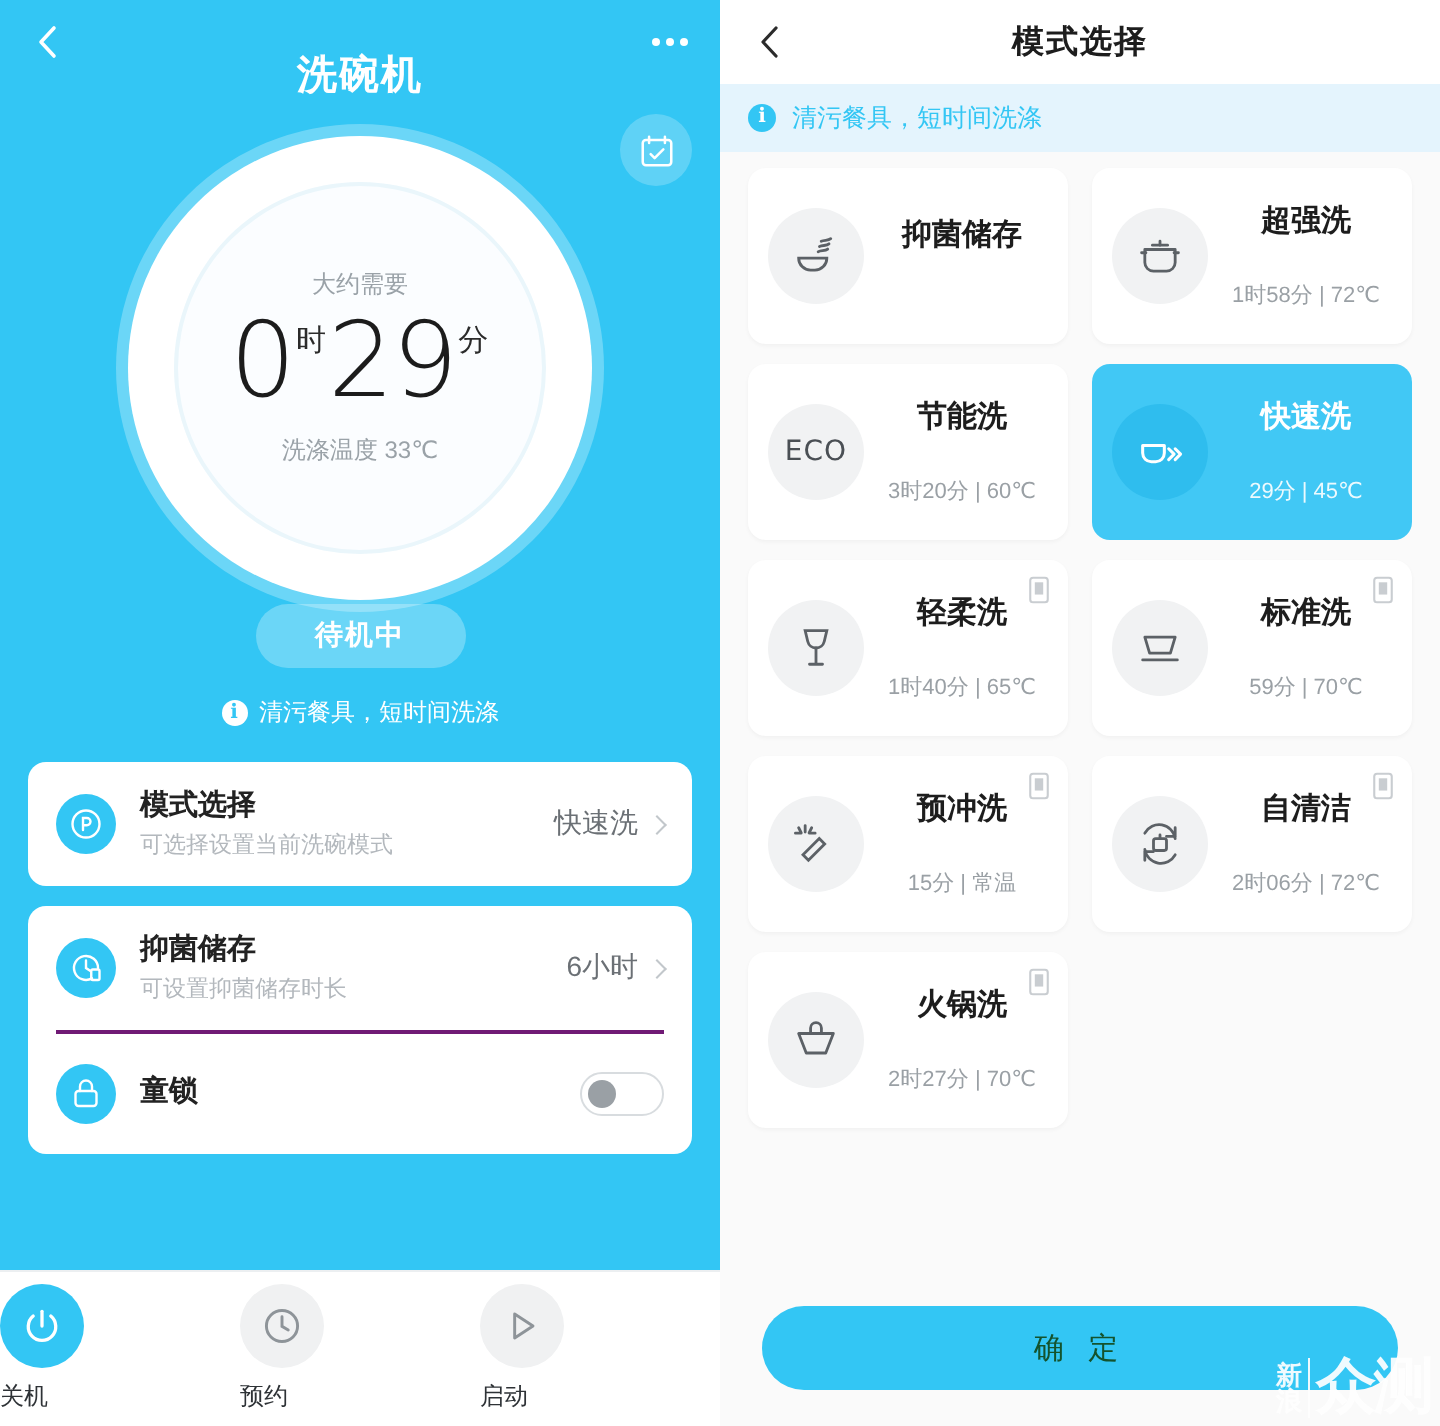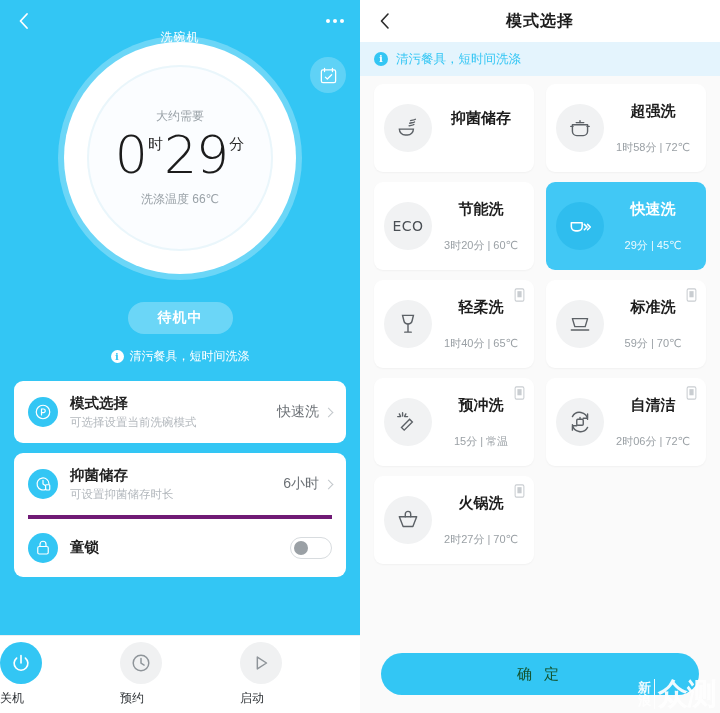--- a/index.html
+++ b/index.html
@@ -18,38 +18,38 @@
   }
   .l-header {
     height: 42px; flex: 0 0 42px; position: relative;
     display: flex; align-items: center; justify-content: center;
   }
   .l-back {
     position: absolute; left: 13px; top: 50%; transform: translateY(-50%);
     width: 22px; height: 22px;
   }
   .l-title {
-    color: #ffffff; font-size: 12px; font-weight: normal; letter-spacing: 1px; margin-top: 32px;
+    color: #ffffff; font-size: 20px; font-weight: bold; letter-spacing: 1px; margin-top: 32px;
   }
   .l-dots {
     position: absolute; right: 16px; top: 50%; transform: translateY(-50%);
     display: flex; gap: 3px;
   }
   .l-dots i { width: 4px; height: 4px; border-radius: 50%; background: #ffffff; display: block; }
 
   .calendar-btn {
     position: absolute; right: 14px; top: 57px;
     width: 36px; height: 36px; border-radius: 50%;
     background: rgba(255,255,255,0.22);
     display: flex; align-items: center; justify-content: center;
   }
 
   .dial-wrap {
     position: relative; height: 258px; flex: 0 0 258px;
-    display: flex; align-items: flex-start; justify-content: center;
+    display: flex; align-items: flex-end; justify-content: center;
   }
   .dial-outer {
     position: relative; width: 232px; height: 232px; border-radius: 50%;
     background: #ffffff;
     box-shadow: 0 0 0 6px rgba(255,255,255,0.28);
     display: flex; align-items: center; justify-content: center;
   }
   .dial-inner {
     width: 186px; height: 186px; border-radius: 50%;
     background: #fbfdff;
@@ -84,21 +84,21 @@
   }
 
   .cards { margin-top: 16px; padding: 0 14px; flex: 1 1 auto; overflow: hidden; }
   .card {
     background: #ffffff; border-radius: 9px; margin-bottom: 10px;
     padding: 0 14px;
   }
   .row {
     display: flex; align-items: center; min-height: 62px; position: relative;
   }
-  .row + .row { border-top: 4px solid #701a75; }
+  .row + .row { border-top: 2px solid #701a75; }
   .row-icon {
     width: 30px; height: 30px; border-radius: 50%;
     background: #33C6F4; flex: 0 0 30px;
     display: flex; align-items: center; justify-content: center;
     margin-right: 12px;
   }
   .row-texts { flex: 1 1 auto; min-width: 0; }
   .row-title { font-size: 14.5px; color: #222; font-weight: bold; line-height: 1.35; }
   .row-sub { font-size: 11.5px; color: #b3b8bd; margin-top: 2px; }
   .row-value { font-size: 14px; color: #6b7075; margin-right: 6px; white-space: nowrap; }
@@ -223,21 +223,21 @@
     <div class="dial-wrap">
       <div class="dial-outer">
         <div class="dial-inner">
           <div class="dial-top">大约需要</div>
           <div class="dial-time">
             <span class="dial-num">0</span>
             <span class="dial-unit">时</span>
             <span class="dial-num">29</span>
             <span class="dial-unit">分</span>
           </div>
-          <div class="dial-bottom">洗涤温度 66℃</div>
+          <div class="dial-bottom">洗涤温度 33℃</div>
         </div>
       </div>
     </div>
 
     <div class="status-pill">待机中</div>
 
     <div class="status-hint">
       <span class="info-dot">i</span>
       <span>清污餐具，短时间洗涤</span>
     </div>

